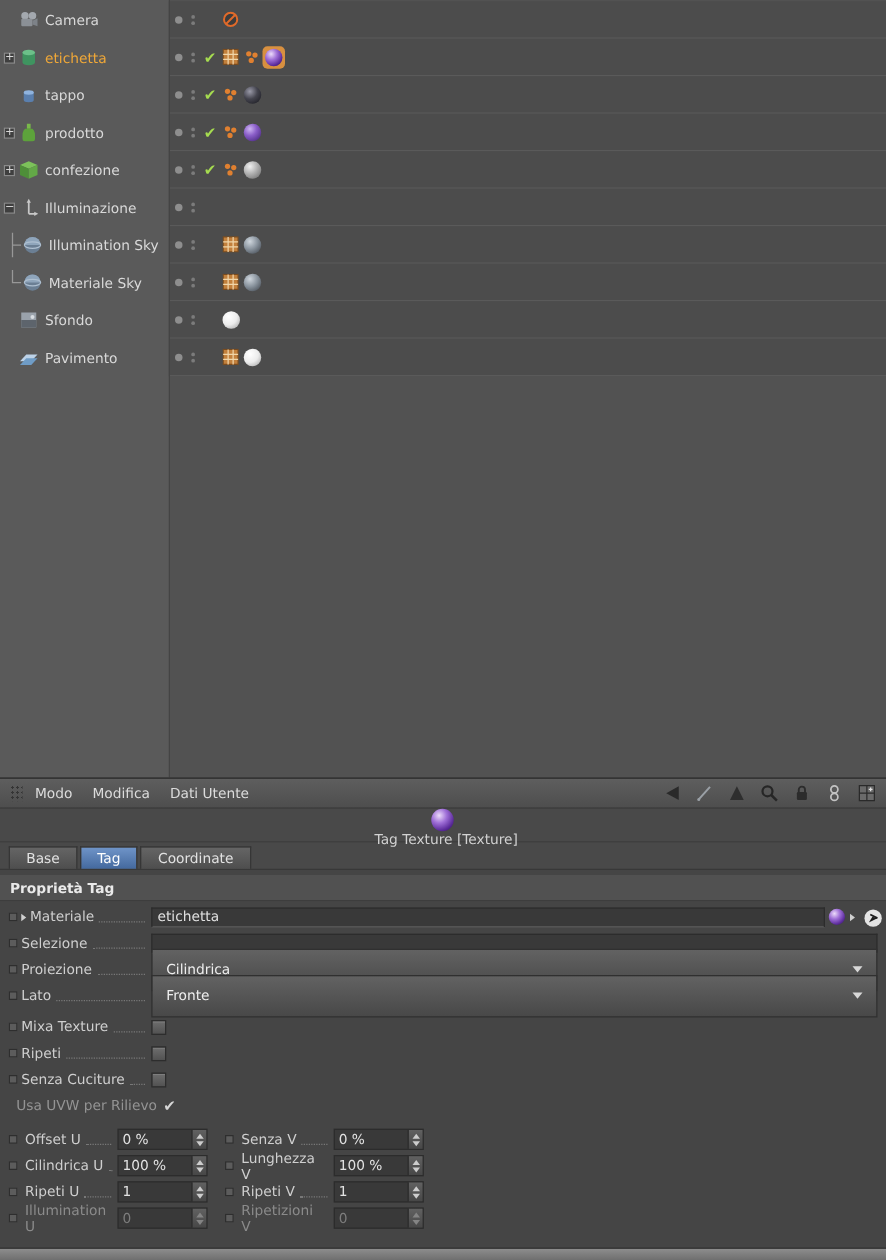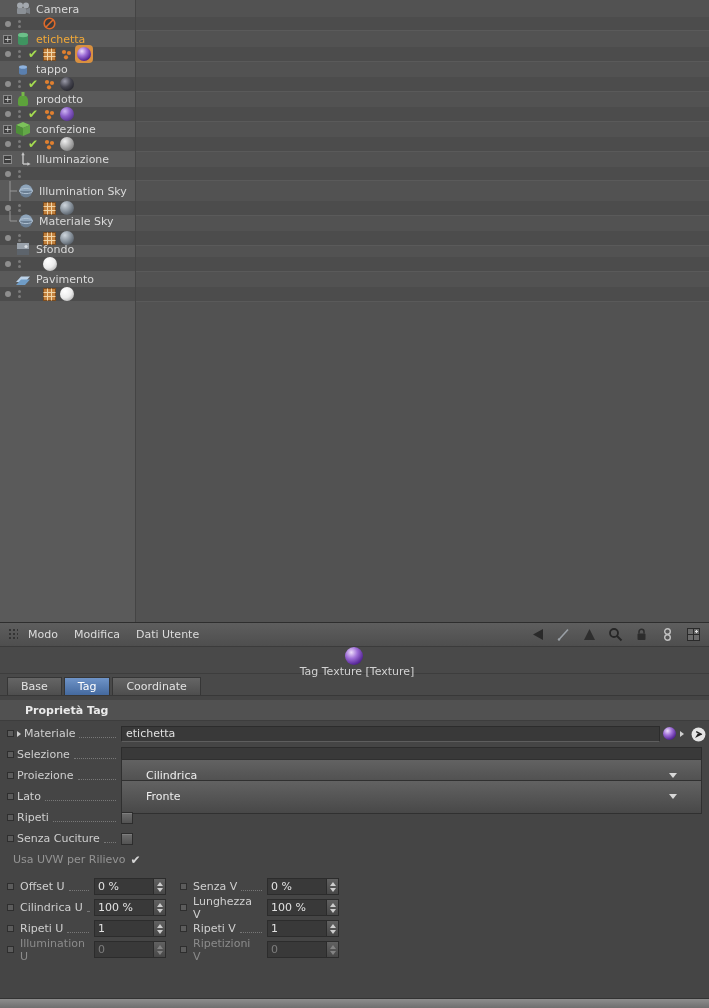--- a/index.html
+++ b/index.html
@@ -4,21 +4,21 @@
 <style>
   html,body{margin:0;padding:0;}
   .app{position:relative;width:709px;height:1008px;overflow:hidden;background:#535353;
        font-family:"DejaVu Sans",sans-serif;font-size:11px;color:#d6d6d6;-webkit-font-smoothing:antialiased;}
 
   
   .om{position:absolute;top:0;left:0;width:709px;height:622px;
       background:linear-gradient(90deg,#5a5a5a 0,#5a5a5a 135px,#525252 135px,#525252 100%);}
   .om-vline{position:absolute;left:135px;top:0;bottom:0;width:1px;background:#444;}
   .om-rows{position:absolute;top:1px;left:0;right:0;}
-  .om-row{display:flex;height:30px;flex-direction:column;}
+  .om-row{display:flex;height:30px;}
   .om-nc{width:135px;display:flex;align-items:center;padding-left:3px;box-sizing:border-box;}
   .om-rc{flex:1;display:flex;align-items:center;background:#4c4c4c;border-bottom:1px solid #5a5a5a;box-sizing:border-box;}
   .exp{width:9px;height:9px;border:1px solid #8a8a8a;background:#3f3f3f;color:#d8d8d8;
        font-size:9px;line-height:7px;text-align:center;margin-right:3px;flex:none;box-sizing:border-box;}
   .exp.hidden{visibility:hidden;}
   .oicon{width:16px;height:16px;margin-right:3px;flex:none;}
   .oicon svg{display:block;width:16px;height:16px;}
   .oname{margin-left:2px;color:#d9d9d9;white-space:nowrap;}
   .oname.sel{color:#f0a838;}
   .elbow{flex:none;margin-right:1px;}
@@ -49,36 +49,36 @@
   .micon{width:15px;height:15px;}
   .micon svg{display:block;width:15px;height:15px;}
   .am-title{height:26px;background:#494949;display:flex;align-items:center;padding-left:5px;border-bottom:1px solid #3d3d3d;flex-direction:column;}
   .tex.big{width:18px;height:18px;margin-right:6px;}
   .am-title-text{color:#d2d2d2;}
   .am-tabs{height:21px;background:#494949;display:flex;align-items:flex-end;padding-left:7px;gap:2px;border-bottom:1px solid #383838;}
   .tab{height:17px;padding:0 13px;background:linear-gradient(#656565,#4e4e4e);border:1px solid #363636;border-bottom:none;
        display:flex;align-items:center;color:#e2e2e2;}
   .tab.active{background:linear-gradient(#6f94c8,#44699e);color:#fff;}
   .am-section{height:20px;margin-top:4px;background:#515151;display:flex;align-items:center;
-              padding-left:25px;color:#eaeaea;font-weight:bold;border-bottom:1px solid #3d3d3d;}
+              padding-left:8px;color:#eaeaea;font-weight:bold;border-bottom:1px solid #3d3d3d;}
   .am-fields{padding-top:2px;}
   .frow{display:flex;align-items:center;height:21px;padding-left:7px;}
   .pbullet{width:5px;height:5px;border:1px solid #2e2e2e;background:#5c5c5c;flex:none;margin-right:3px;}
   .flabel{width:104px;display:flex;align-items:center;flex:none;color:#cfcfcf;}
   .flabel .lt{white-space:nowrap;}
   .leader{flex:1;border-bottom:1px dotted #787878;height:1px;margin:0 5px 0 4px;transform:translateY(3px);}
   .tri{width:0;height:0;border-top:3px solid transparent;border-bottom:3px solid transparent;
        border-left:4px solid #cfcfcf;margin-right:3px;flex:none;}
   .tinput{flex:1;height:16px;background:#393939;border:1px solid #2c2c2c;border-bottom-color:#5e5e5e;
           color:#e0e0e0;font:11px "DejaVu Sans",sans-serif;padding:0 4px;box-sizing:border-box;margin-right:7px;}
   .tinput.short{margin-right:3px;}
   .mat-icons{display:flex;align-items:center;gap:4px;margin-right:5px;}
   .tex.mini{width:13px;height:13px;}
   .dropdown{flex:1;height:34px;background:linear-gradient(#626262,#484848);border:1px solid #303030;
-            display:flex;align-items:center;padding:0 24px;color:#eeeeee;margin-right:7px;box-sizing:border-box;}
+            display:flex;align-items:center;padding:0 11px;color:#eeeeee;margin-right:7px;box-sizing:border-box;}
   .dd-arrow{margin-left:auto;width:0;height:0;border-left:4px solid transparent;border-right:4px solid transparent;
             border-top:5px solid #d8d8d8;}
   .cbox{width:10px;height:10px;background:linear-gradient(#6e6e6e,#525252);border:1px solid #2d2d2d;
         box-shadow:inset 0 1px 0 #7e7e7e;flex:none;}
   .frow.gap{margin-top:4px;}
   .uvw-label{color:#949494;margin-left:6px;}
   .uvw-check{color:#d6d6d6;font-size:12px;margin-left:5px;}
   .grid{margin-top:6px;}
   .grow{display:flex;align-items:center;height:21px;padding-left:7px;}
   .glabel{width:74px;display:flex;align-items:center;flex:none;color:#cfcfcf;margin-left:3px;}
@@ -536,20 +536,28 @@
         <span class="flabel">
           <span class="lt">Lato</span>
           <span class="leader"></span>
         </span>
         <span class="dropdown">
           <span>Fronte</span>
           <span class="dd-arrow"></span>
         </span>
       </div>
 
+      <div class="frow gap">
+        <span class="pbullet"></span>
+        <span class="flabel">
+          <span class="lt">Mixa Texture</span>
+          <span class="leader"></span>
+        </span>
+        <span class="cbox"></span>
+      </div>
 
       <div class="frow">
         <span class="pbullet"></span>
         <span class="flabel">
           <span class="lt">Ripeti</span>
           <span class="leader"></span>
         </span>
         <span class="cbox"></span>
       </div>
 

